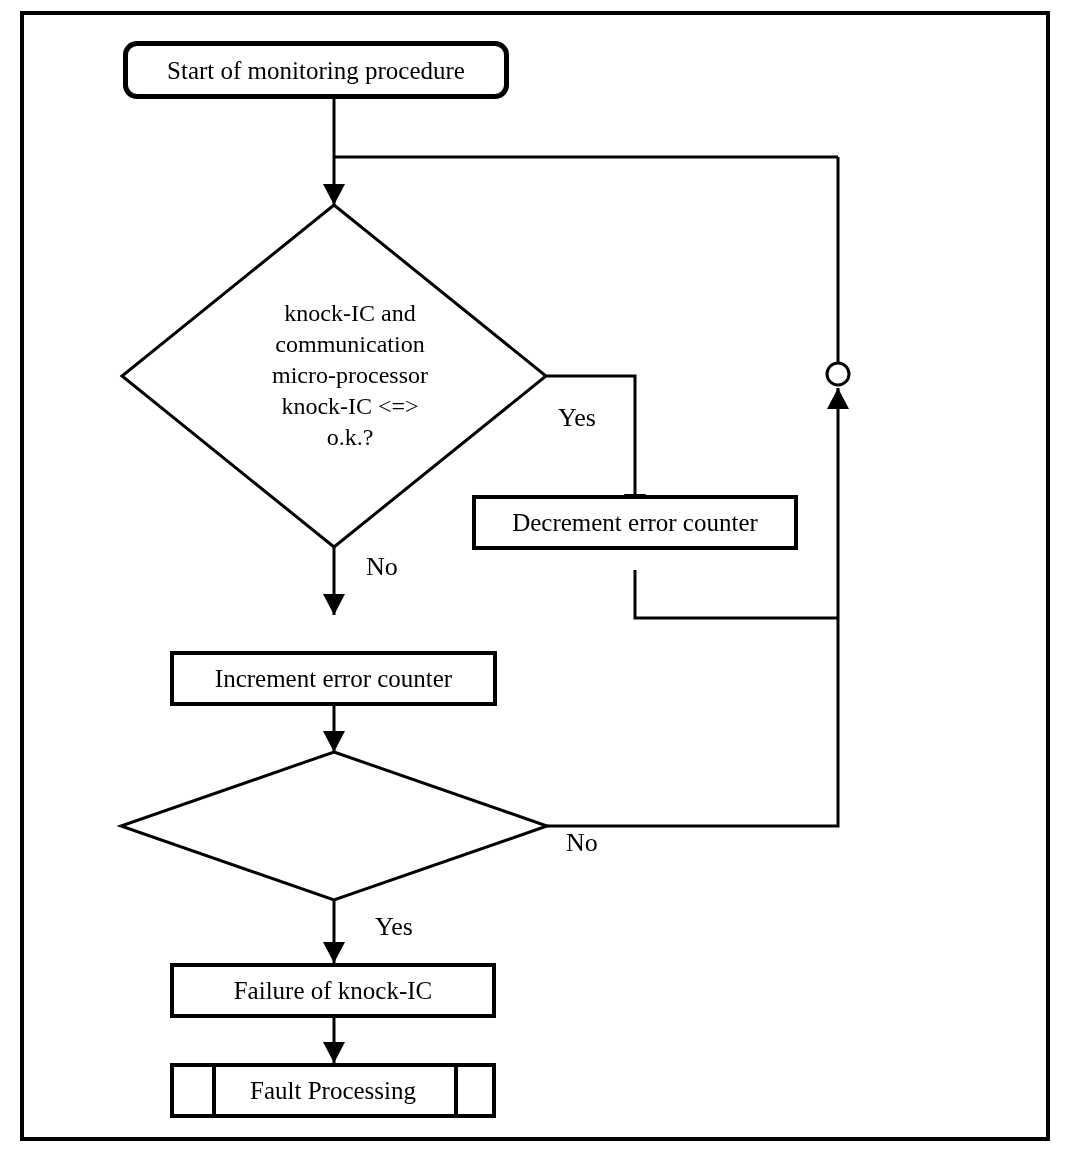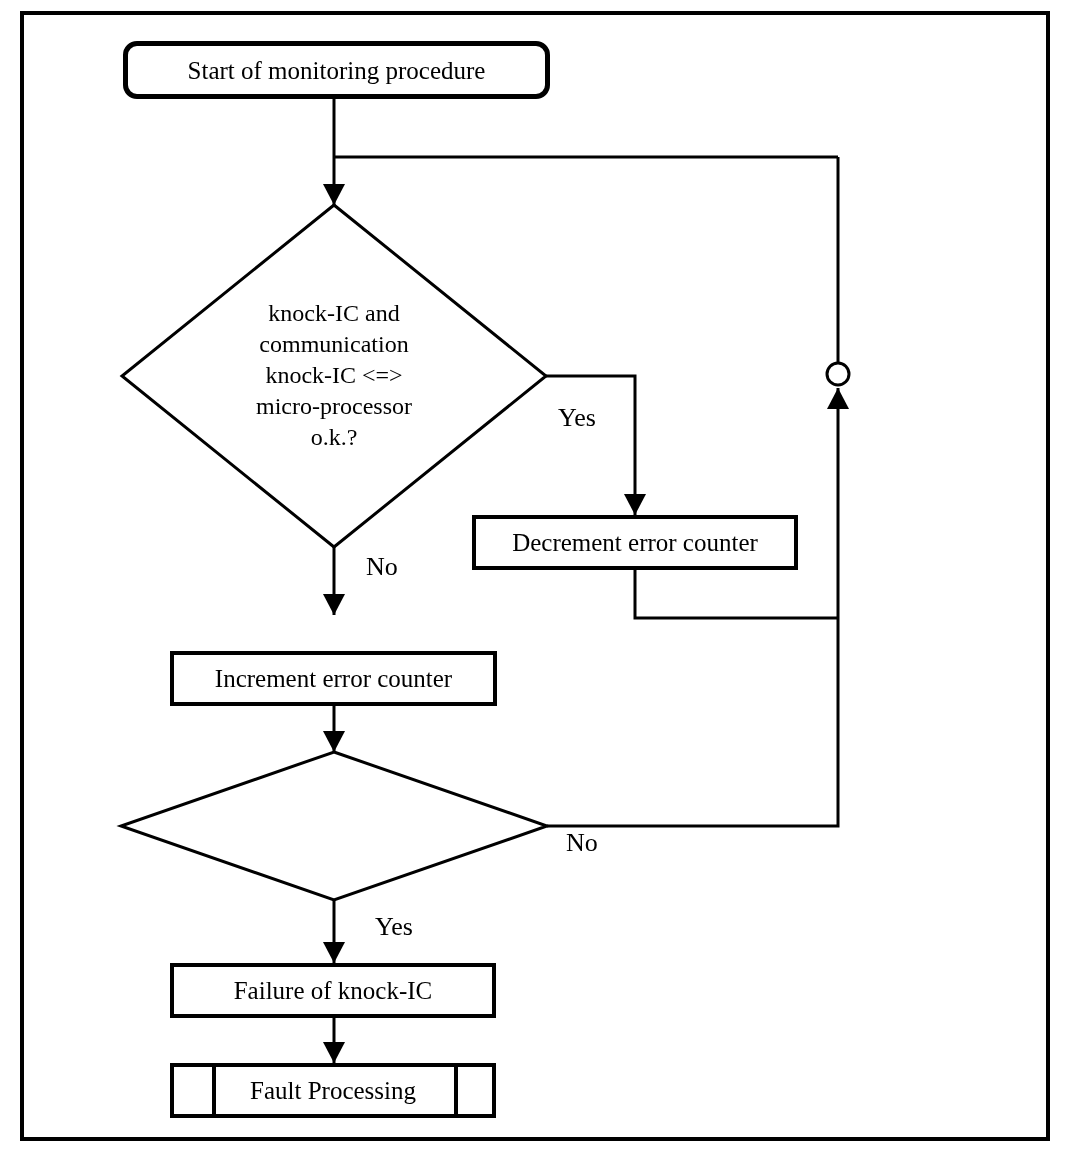--- a/index.html
+++ b/index.html
@@ -30,42 +30,42 @@
     align-items: center;
     justify-content: center;
     font-size: 25px;
     white-space: nowrap;
     line-height: 1;
   }
   .terminator {
     border-width: 5px;
     border-radius: 14px;
   }
-  .node-start     { left: 123px; top:  41px; width: 427px; height: 58px; }
-  .node-decrement { left: 472px; top: 515px; width: 326px; height: 55px; }
+  .node-start     { left: 123px; top:  41px; width: 386px; height: 58px; }
+  .node-decrement { left: 472px; top: 495px; width: 326px; height: 55px; }
   .node-increment { left: 170px; top: 615px; width: 327px; height: 55px; margin-top: 36px; }
   .node-failure   { left: 170px; top: 963px; width: 326px; height: 55px; }
   .node-fault     { left: 170px; top: 1063px; width: 326px; height: 55px; justify-content: center; }
   .pp-bar {
     position: absolute;
     top: 0;
     bottom: 0;
     width: 4px;
     background: #000000;
   }
   .pp-bar-left  { left: 38px; }
   .pp-bar-right { right: 34px; }
   .diamond-text {
     position: absolute;
     width: 300px;
     text-align: center;
     font-size: 24px;
     line-height: 31px;
   }
-  .diamond-text-1 { left: 184px; top: 298px; }
+  .diamond-text-1 { left: 200px; top: 298px; }
   .diamond-text-2 { left: 184px; top: 795px; }
   .edge-label {
     position: absolute;
     font-size: 26px;
     line-height: 1;
   }
   .label-yes-1 { left: 558px; top: 405px; }
   .label-no-1  { left: 366px; top: 554px; }
   .label-no-2  { left: 566px; top: 830px; }
   .label-yes-2 { left: 375px; top: 914px; }
@@ -108,22 +108,22 @@
     </g>
   </svg>
 
   <div class="node terminator node-start">
     <span>Start of monitoring procedure</span>
   </div>
 
   <div class="diamond-text diamond-text-1">
     <span style="display:block">knock-IC and</span>
     <span style="display:block">communication</span>
+    <span style="display:block">micro-processor</span>
     <span style="display:block">knock-IC &lt;=&gt;</span>
-    <span style="display:block">micro-processor</span>
     <span style="display:block">o.k.?</span>
   </div>
 
   <div class="node node-decrement">
     <span>Decrement error counter</span>
   </div>
 
   <div class="node node-increment">
     <span>Increment error counter</span>
   </div>

